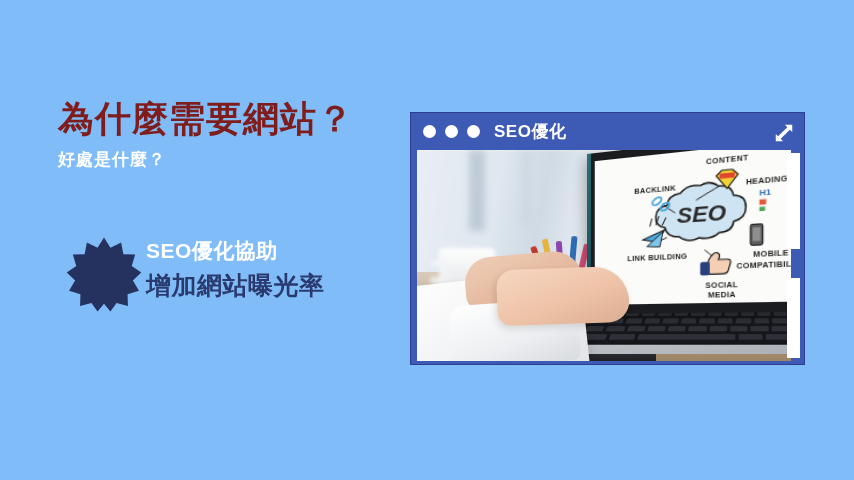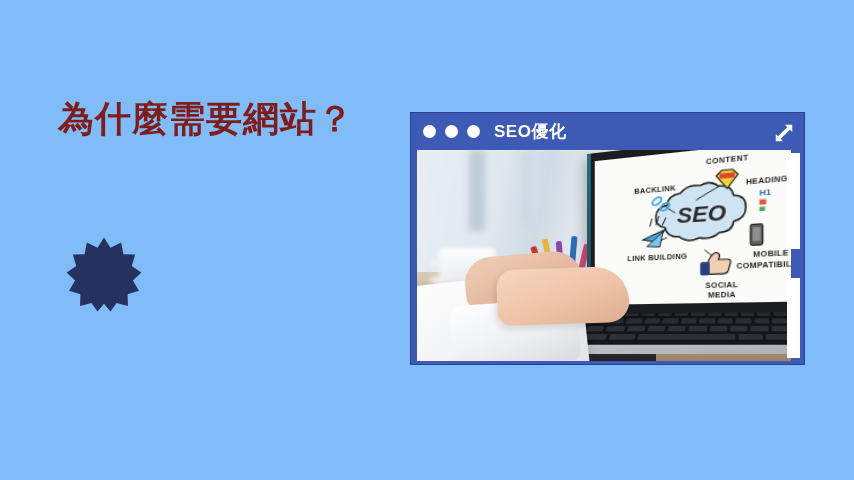--- a/index.html
+++ b/index.html
@@ -223,27 +223,32 @@
   #seo-diagram { position:absolute; inset:0; }
   #seo-diagram svg { display:block; width:100%; height:100%; }
 </style>
 </head>
 <body>
 
 <div id="left-column">
 
   <div id="main-heading">為什麼需要網站？</div>
 
+  <div id="sub-heading">好處是什麼？</div>
 
   <div id="starburst-badge">
     <svg viewBox="0 0 100 100" aria-hidden="true">
       <polygon fill="#25315e" points="50,2 58.5,15.5 72.5,8.5 75.5,24 91,24.5 86.5,39.5 99,48 88,58.5 96,72 81,76.5 81.5,92 66.5,88 58.5,99.5 50,89 41.5,99.5 33.5,88 18.5,92 19,76.5 4,72 12,58.5 1,48 13.5,39.5 9,24.5 24.5,24 27.5,8.5 41.5,15.5"></polygon>
     </svg>
   </div>
 
+  <div id="badge-text-block">
+    <div id="badge-line-1">SEO優化協助</div>
+    <div id="badge-line-2">增加網站曝光率</div>
+  </div>
 </div>
 
 <div id="browser-window">
 
   <div id="browser-titlebar">
     <div id="window-dots">
       <span class="window-dot"></span>
       <span class="window-dot"></span>
       <span class="window-dot"></span>
     </div>

